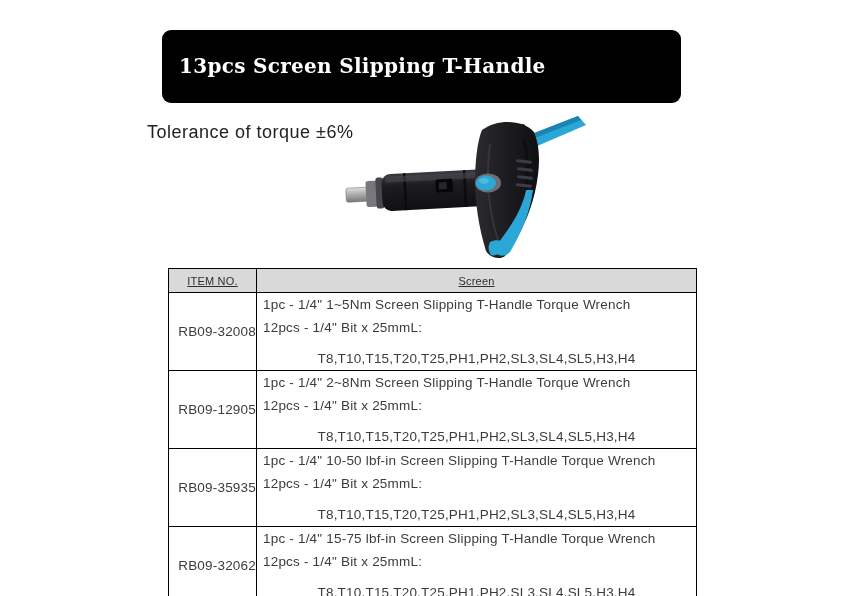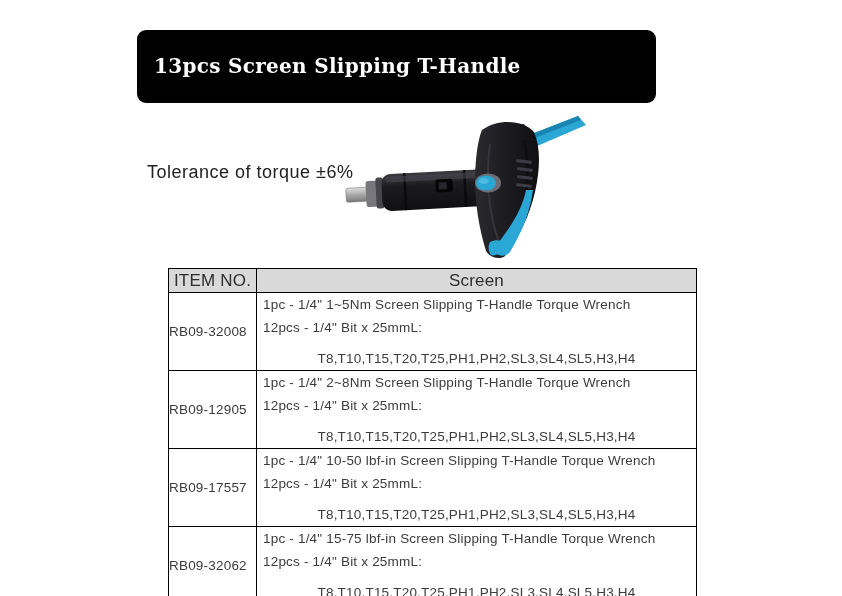--- a/index.html
+++ b/index.html
@@ -1,46 +1,46 @@
 <!DOCTYPE html>
 <html><head>
 <meta charset="utf-8">
 <style>
   html,body{margin:0;padding:0;}
   body{
     width:842px;height:596px;background:#ffffff;position:relative;
     font-family:"Liberation Sans",sans-serif;overflow:hidden;
   }
   .banner{
-    position:absolute;left:137px;top:30px;width:519px;height:73px;
+    position:absolute;left:162px;top:30px;width:519px;height:73px;
     background:#000;border-radius:9px;color:#fff;
     display:flex;flex-direction:column;justify-content:center;
     padding-left:17px;box-sizing:border-box;
     font-family:"DejaVu Serif",serif;font-weight:bold;
     font-size:20px;line-height:27px;letter-spacing:0.3px;
   }
   .tolerance{
     position:absolute;left:147px;top:122px;
-    font-size:18px;color:#222;letter-spacing:0.5px;margin-top:40px;
+    font-size:18px;color:#222;letter-spacing:0.5px;
   }
   .product{
     position:absolute;left:338px;top:104px;width:280px;height:162px;
   }
   table.spec{
     position:absolute;left:168px;top:268px;width:529px;
     border-collapse:collapse;table-layout:fixed;
     font-size:13.5px;color:#3c3c3c;letter-spacing:0.2px;
   }
   table.spec th, table.spec td{border:1.6px solid #000;padding:0;}
   table.spec th{
     background:#d9d9d9;font-weight:normal;height:23px;
-    font-size:17px;color:#2e2e2e;
+    font-size:11px;color:#2e2e2e;text-decoration:underline;
   }
   col.c-item{width:88px;}
-  td.item{text-align:left;vertical-align:middle;}
+  td.item{text-align:right;vertical-align:middle;}
   td.content{vertical-align:top;}
   .cl{height:23px;line-height:23px;padding-left:6px;white-space:nowrap;overflow:hidden;}
   .cl.center{text-align:center;padding-left:0;margin-top:8px;}
 </style>
 </head>
 <body>
 
 <div class="banner">
   <div>13pcs Screen Slipping T-Handle</div>
 </div>
@@ -130,21 +130,21 @@
     </tr>
     <tr>
       <td class="item">RB09-12905</td>
       <td class="content">
         <div class="cl">1pc - 1/4" 2~8Nm Screen Slipping T-Handle Torque Wrench</div>
         <div class="cl">12pcs - 1/4" Bit x 25mmL:</div>
         <div class="cl center">T8,T10,T15,T20,T25,PH1,PH2,SL3,SL4,SL5,H3,H4</div>
       </td>
     </tr>
     <tr>
-      <td class="item">RB09-17557</td>
+      <td class="item">RB09-35935</td>
       <td class="content">
         <div class="cl">1pc - 1/4" 10-50 lbf-in Screen Slipping T-Handle Torque Wrench</div>
         <div class="cl">12pcs - 1/4" Bit x 25mmL:</div>
         <div class="cl center">T8,T10,T15,T20,T25,PH1,PH2,SL3,SL4,SL5,H3,H4</div>
       </td>
     </tr>
     <tr>
       <td class="item">RB09-32062</td>
       <td class="content">
         <div class="cl">1pc - 1/4" 15-75 lbf-in Screen Slipping T-Handle Torque Wrench</div>

